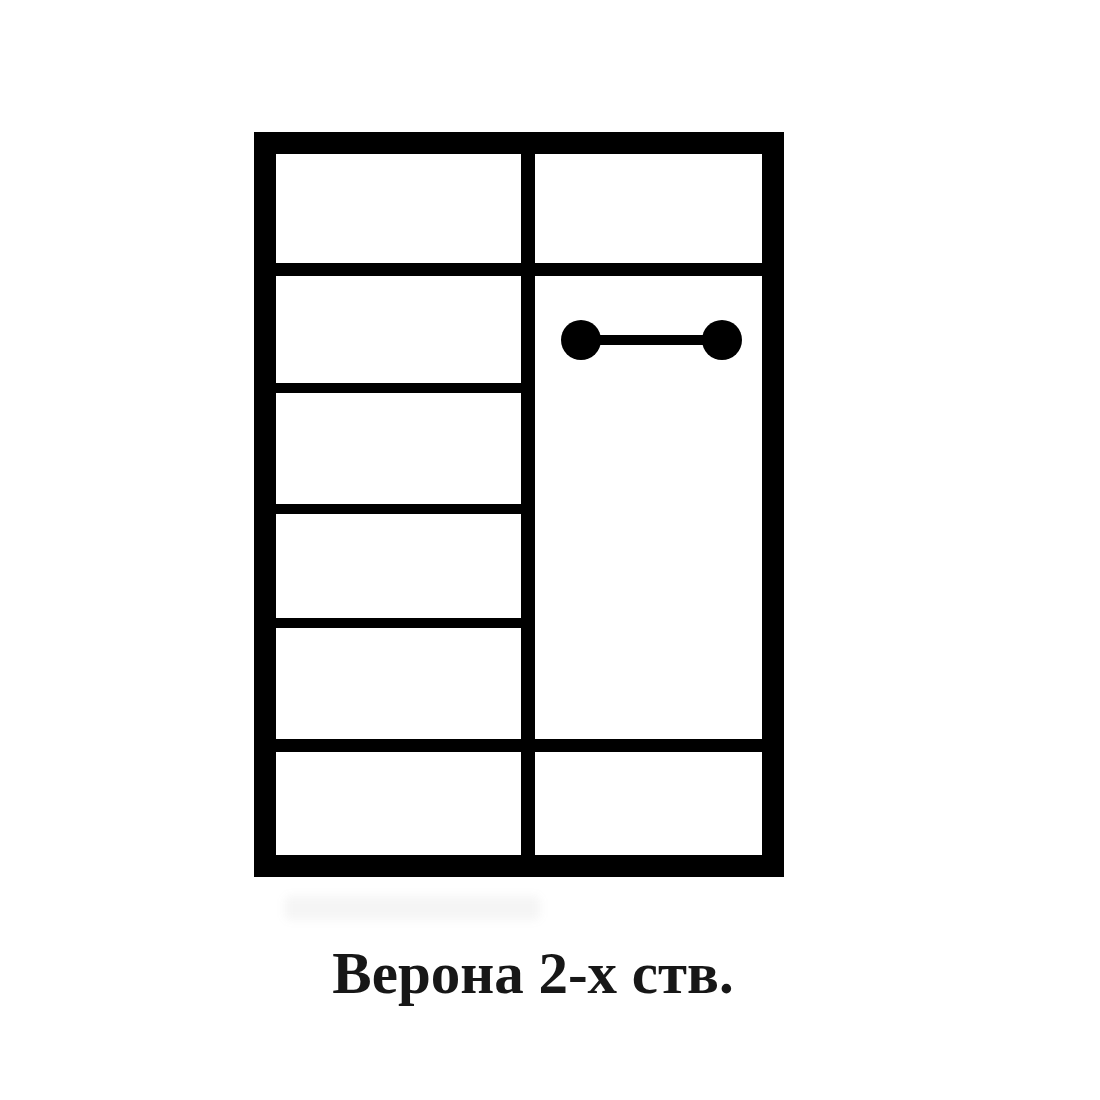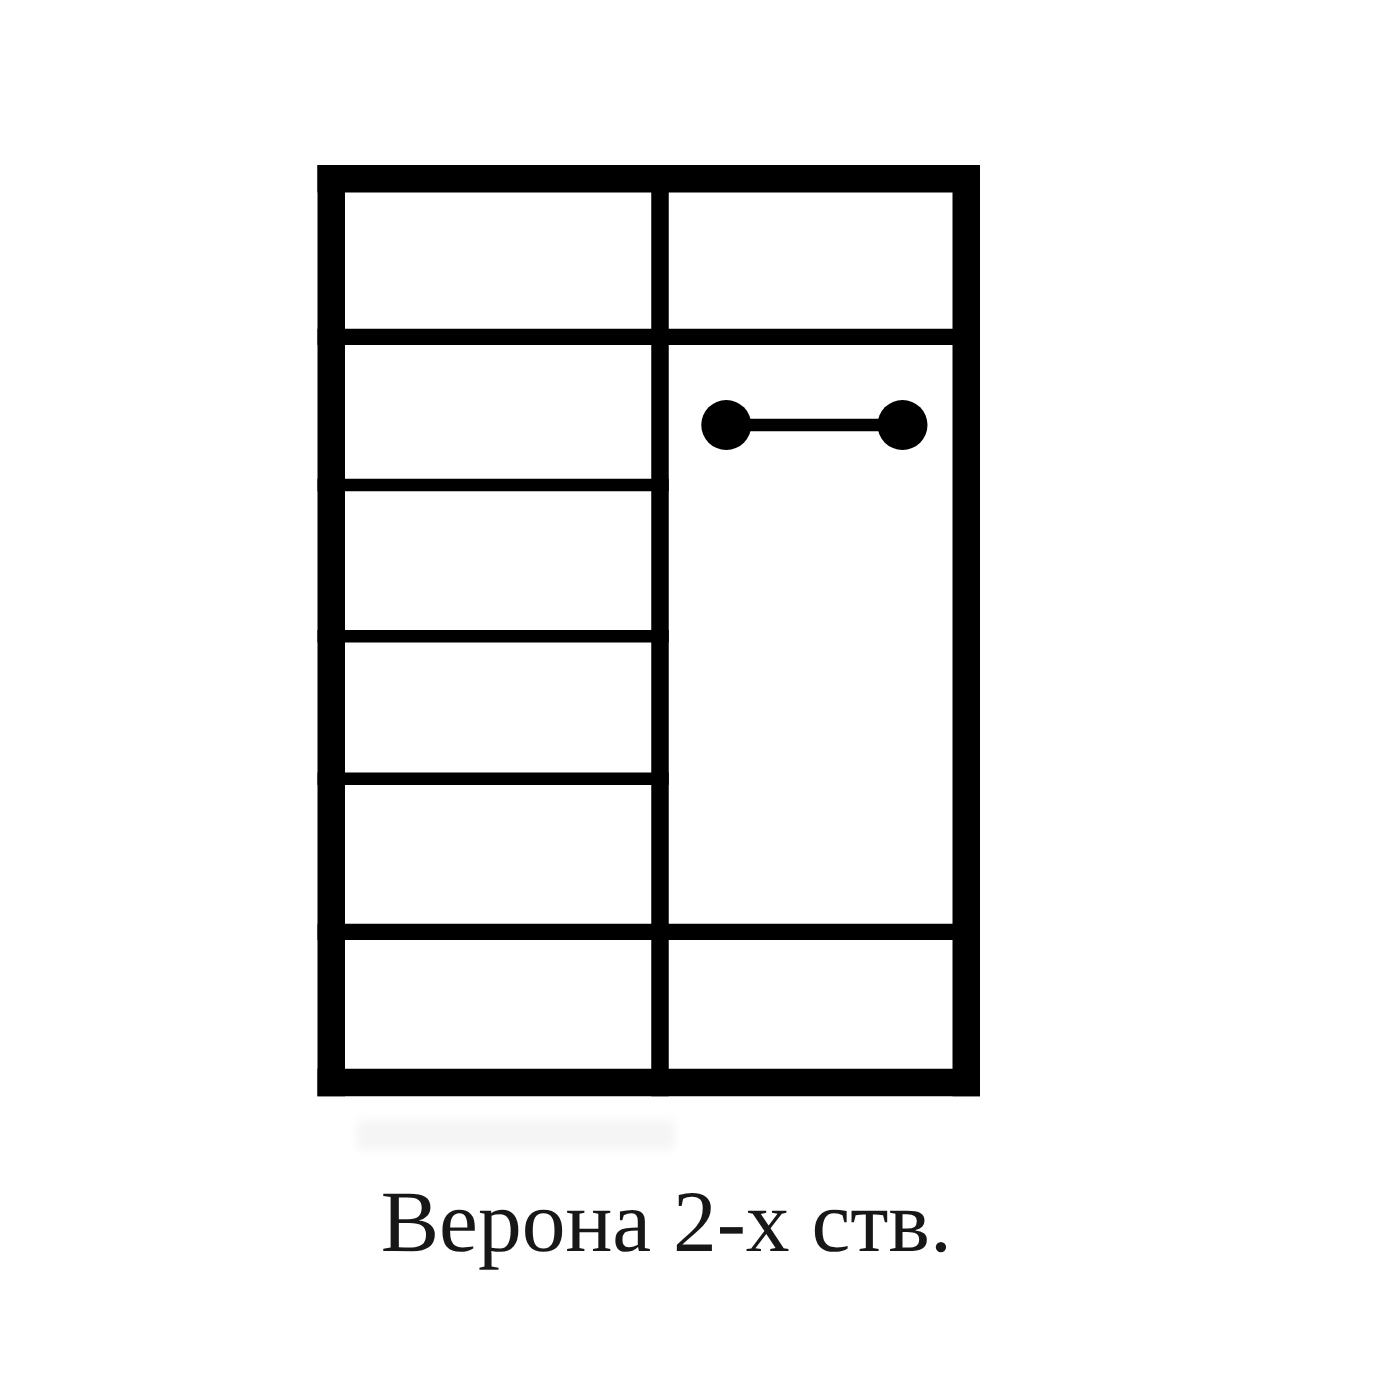--- a/index.html
+++ b/index.html
@@ -23,22 +23,22 @@
     position: absolute;
     left: 0;
     top: 0;
     display: block;
   }
   .caption {
     position: absolute;
     left: 533px;
     top: 944px;
     transform: translateX(-50%);
-    font-weight: normal;
-    font-size: 70px;
+    font-weight: bold;
+    font-size: 59px;
     line-height: 1;
     white-space: nowrap;
     color: #171717;
   }
   
   .artifact {
     position: absolute;
     left: 285px;
     top: 896px;
     width: 255px;

